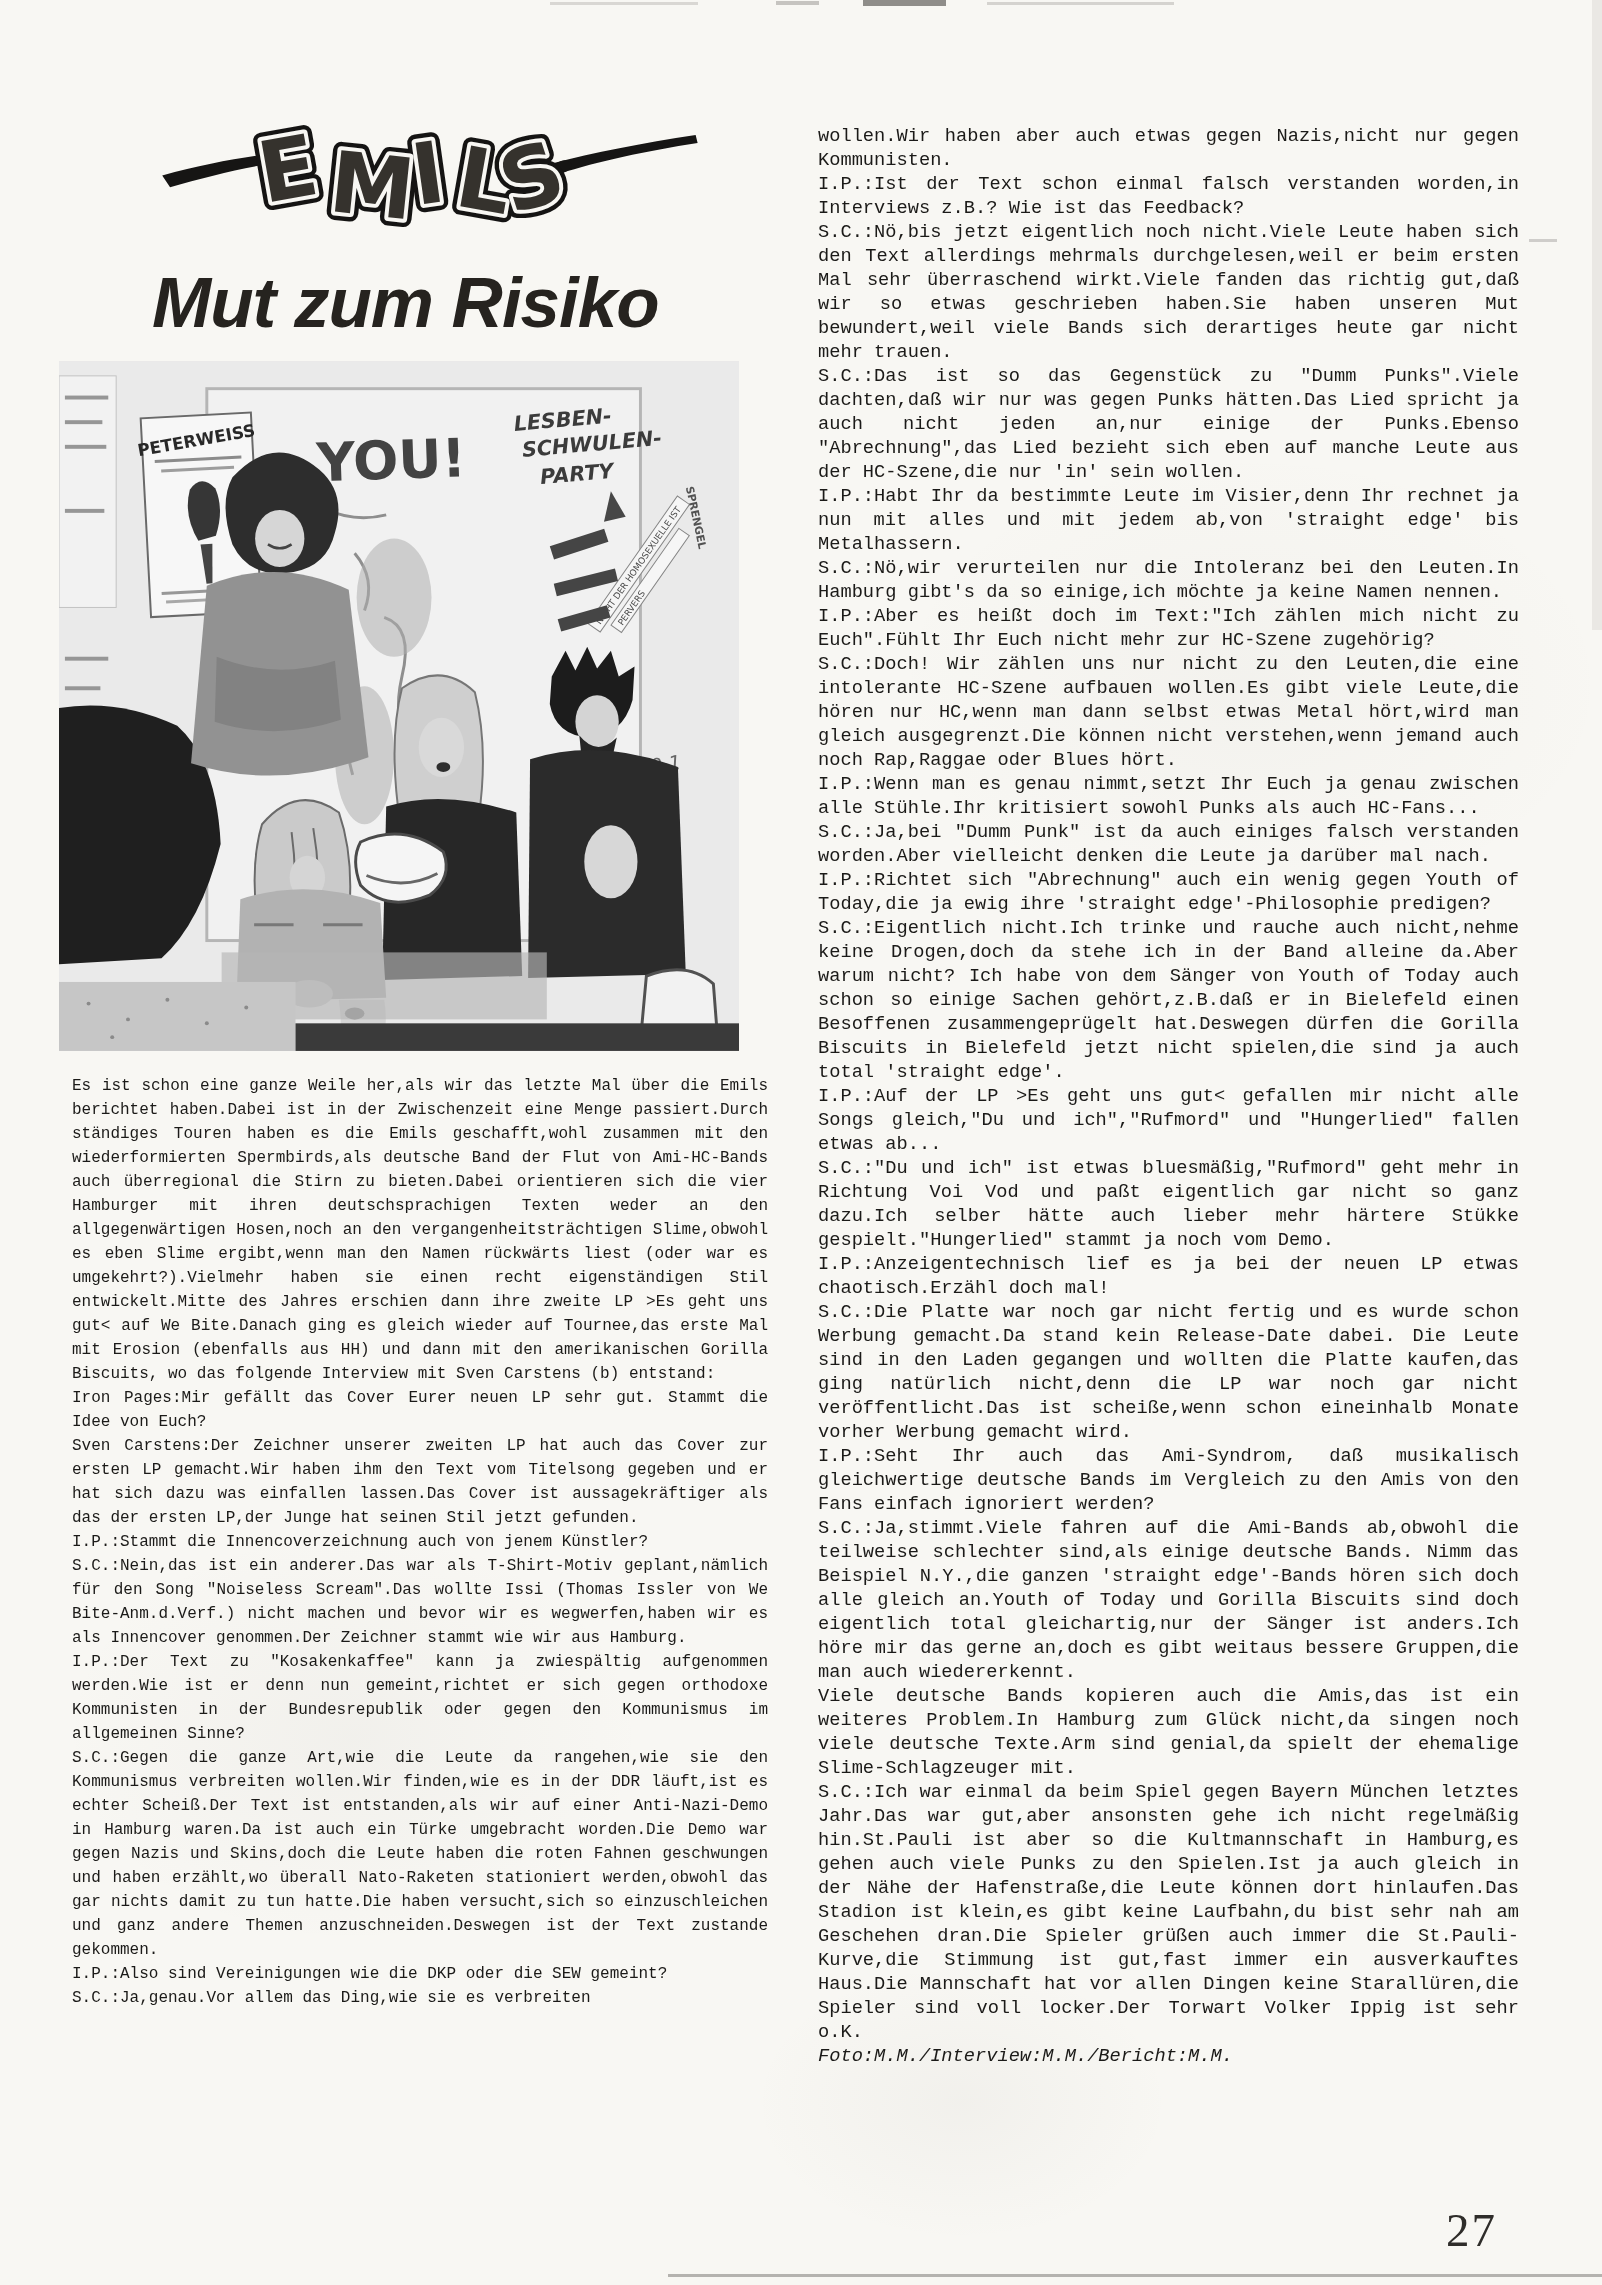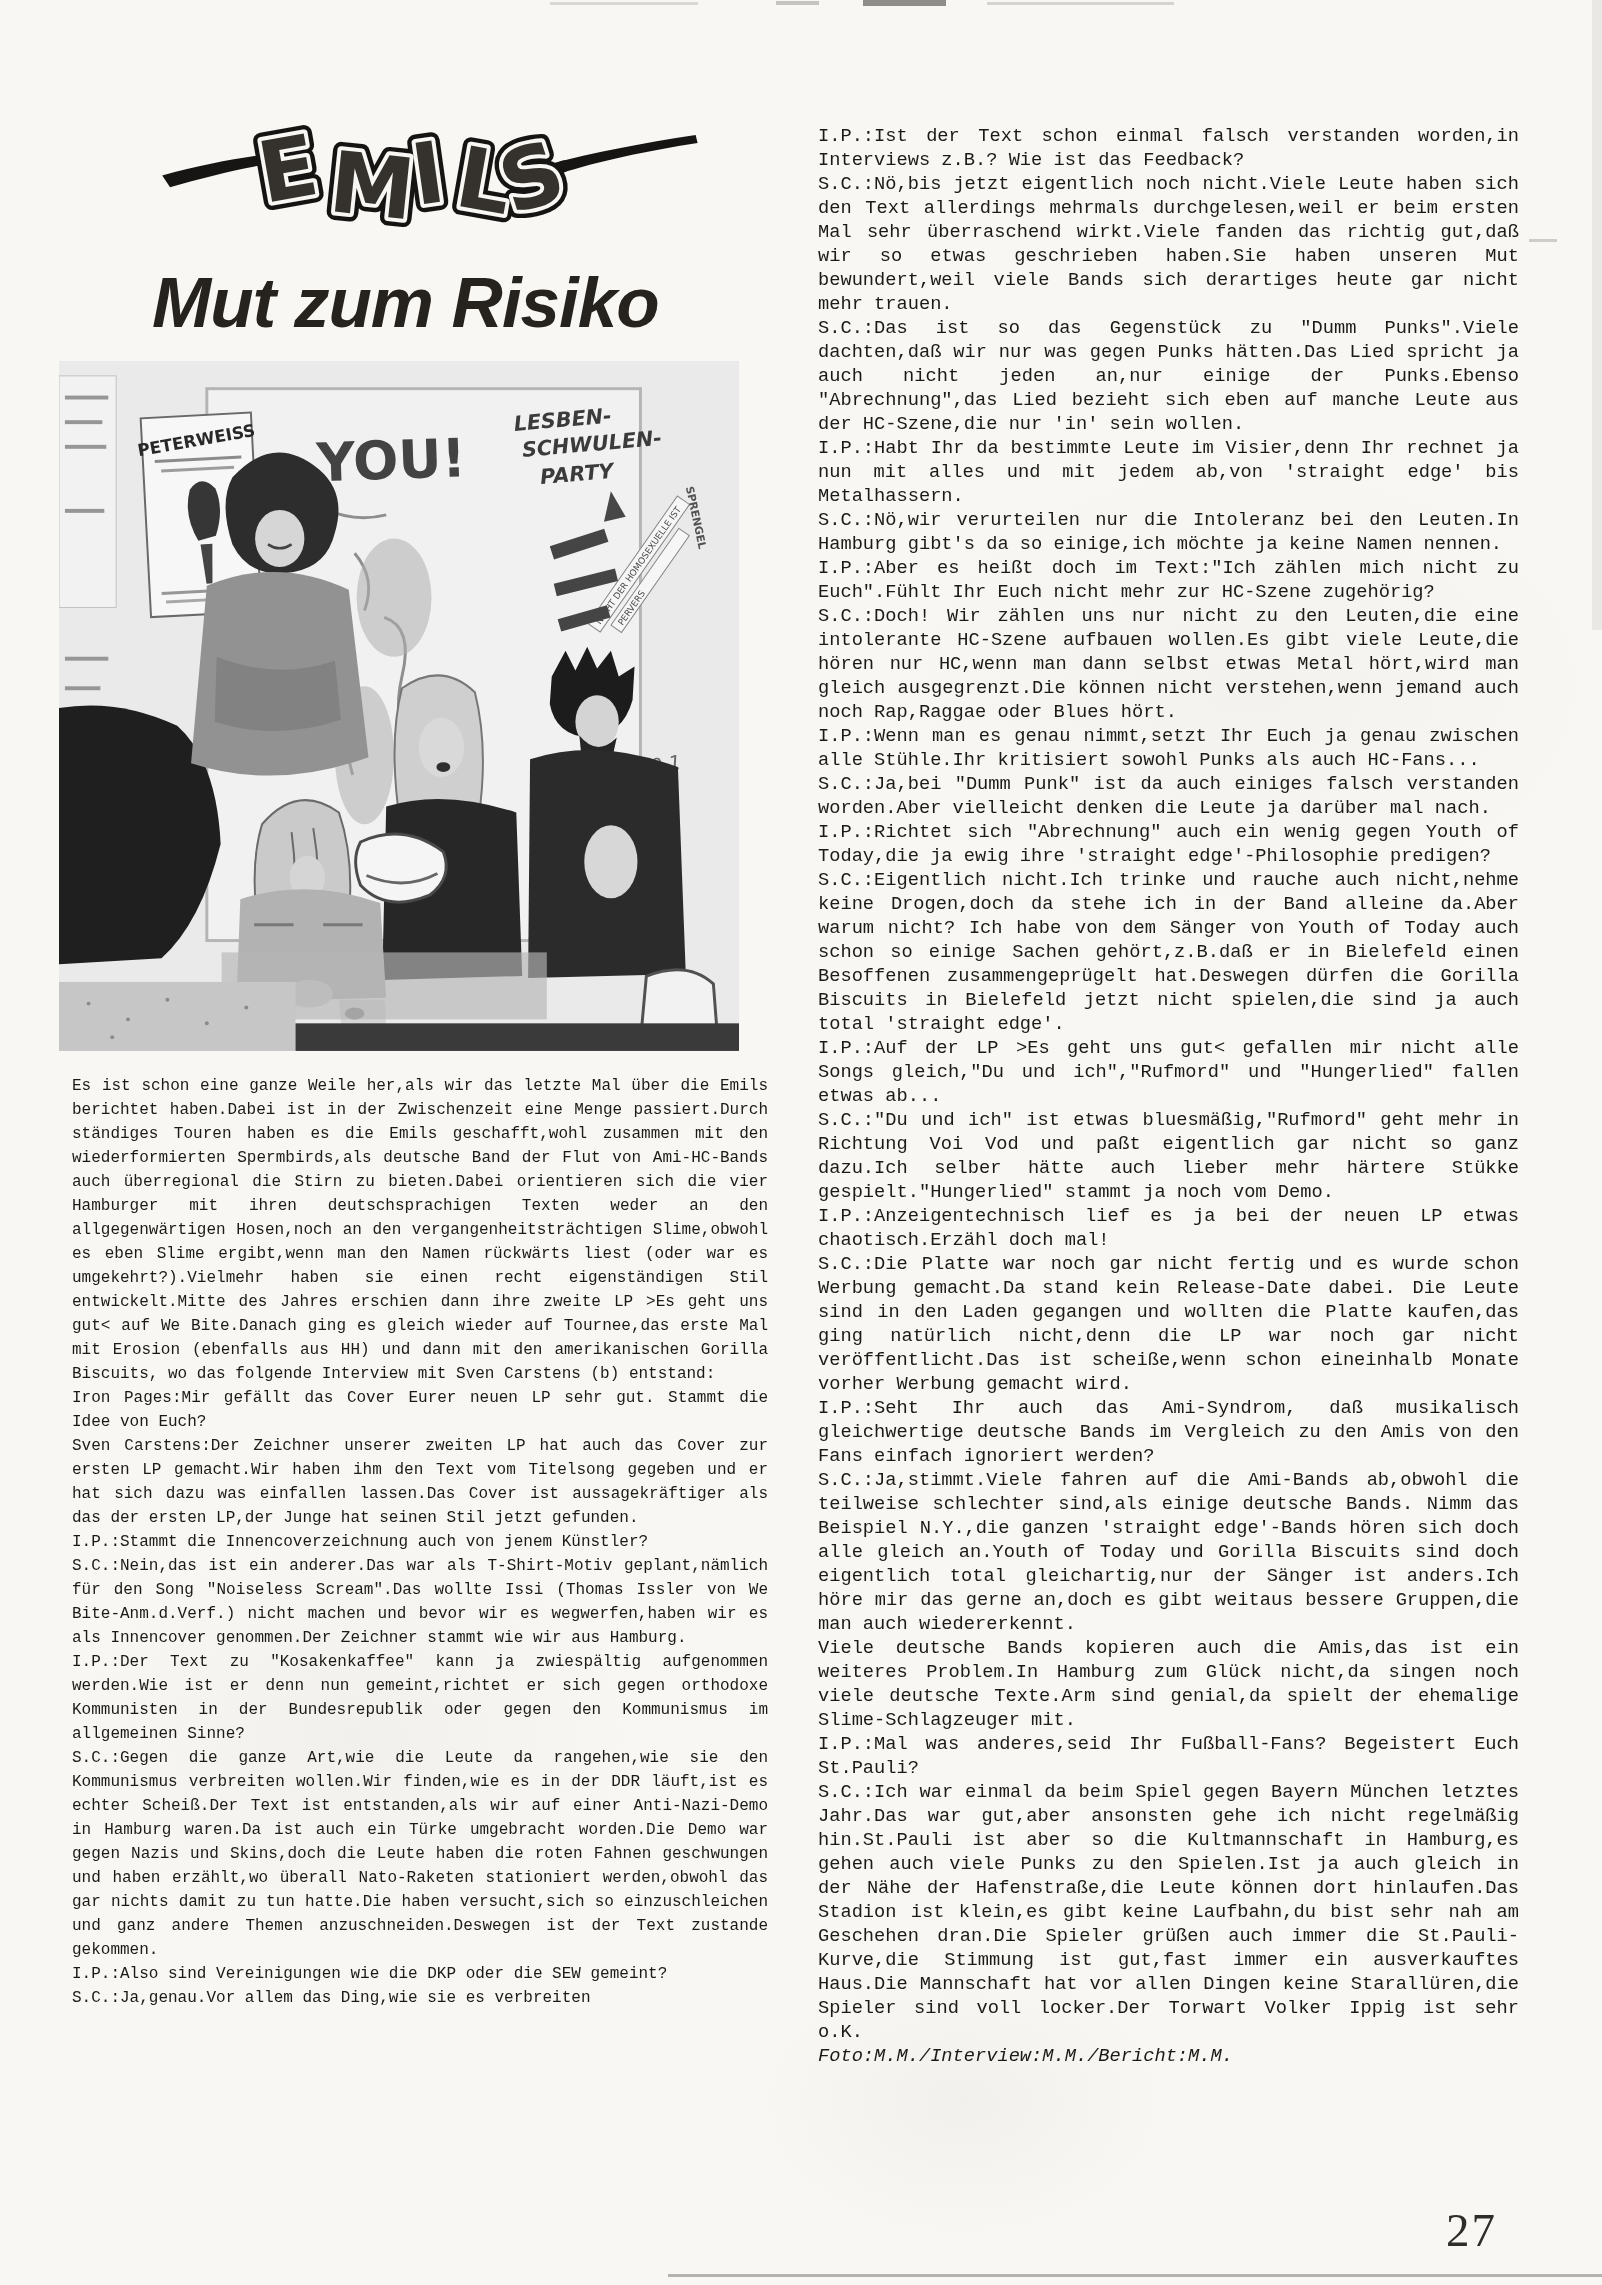--- a/index.html
+++ b/index.html
@@ -219,39 +219,39 @@
     <p>Sven Carstens:Der Zeichner unserer zweiten LP hat auch das Cover zur ersten LP gemacht.Wir haben ihm den Text vom Titelsong gegeben und er hat sich dazu was einfallen lassen.Das Cover ist aussagekräftiger als das der ersten LP,der Junge hat seinen Stil jetzt gefunden.</p>
     <p>I.P.:Stammt die Innencoverzeichnung auch von jenem Künstler?</p>
     <p>S.C.:Nein,das ist ein anderer.Das war als T-Shirt-Motiv geplant,nämlich für den Song "Noiseless Scream".Das wollte Issi (Thomas Issler von We Bite-Anm.d.Verf.) nicht machen und bevor wir es wegwerfen,haben wir es als Innencover genommen.Der Zeichner stammt wie wir aus Hamburg.</p>
     <p>I.P.:Der Text zu "Kosakenkaffee" kann ja zwiespältig aufgenommen werden.Wie ist er denn nun gemeint,richtet er sich gegen orthodoxe Kommunisten in der Bundesrepublik oder gegen den Kommunismus im allgemeinen Sinne?</p>
     <p>S.C.:Gegen die ganze Art,wie die Leute da rangehen,wie sie den Kommunismus verbreiten wollen.Wir finden,wie es in der DDR läuft,ist es echter Scheiß.Der Text ist entstanden,als wir auf einer Anti-Nazi-Demo in Hamburg waren.Da ist auch ein Türke umgebracht worden.Die Demo war gegen Nazis und Skins,doch die Leute haben die roten Fahnen geschwungen und haben erzählt,wo überall Nato-Raketen stationiert werden,obwohl das gar nichts damit zu tun hatte.Die haben versucht,sich so einzuschleichen und ganz andere Themen anzuschneiden.Deswegen ist der Text zustande gekommen.</p>
     <p>I.P.:Also sind Vereinigungen wie die DKP oder die SEW gemeint?</p>
     <p>S.C.:Ja,genau.Vor allem das Ding,wie sie es verbreiten</p>
   </section>
 
   <section class="col right-col">
+    <p>wollen.Wir haben aber auch etwas gegen Nazis,nicht nur gegen Kommunisten.</p>
     <p>I.P.:Ist der Text schon einmal falsch verstanden worden,in Interviews z.B.? Wie ist das Feedback?</p>
     <p>S.C.:Nö,bis jetzt eigentlich noch nicht.Viele Leute haben sich den Text allerdings mehrmals durchgelesen,weil er beim ersten Mal sehr überraschend wirkt.Viele fanden das richtig gut,daß wir so etwas geschrieben haben.Sie haben unseren Mut bewundert,weil viele Bands sich derartiges heute gar nicht mehr trauen.</p>
     <p>S.C.:Das ist so das Gegenstück zu "Dumm Punks".Viele dachten,daß wir nur was gegen Punks hätten.Das Lied spricht ja auch nicht jeden an,nur einige der Punks.Ebenso "Abrechnung",das Lied bezieht sich eben auf manche Leute aus der HC-Szene,die nur 'in' sein wollen.</p>
     <p>I.P.:Habt Ihr da bestimmte Leute im Visier,denn Ihr rechnet ja nun mit alles und mit jedem ab,von 'straight edge' bis Metalhassern.</p>
     <p>S.C.:Nö,wir verurteilen nur die Intoleranz bei den Leuten.In Hamburg gibt's da so einige,ich möchte ja keine Namen nennen.</p>
     <p>I.P.:Aber es heißt doch im Text:"Ich zählen mich nicht zu Euch".Fühlt Ihr Euch nicht mehr zur HC-Szene zugehörig?</p>
     <p>S.C.:Doch! Wir zählen uns nur nicht zu den Leuten,die eine intolerante HC-Szene aufbauen wollen.Es gibt viele Leute,die hören nur HC,wenn man dann selbst etwas Metal hört,wird man gleich ausgegrenzt.Die können nicht verstehen,wenn jemand auch noch Rap,Raggae oder Blues hört.</p>
     <p>I.P.:Wenn man es genau nimmt,setzt Ihr Euch ja genau zwischen alle Stühle.Ihr kritisiert sowohl Punks als auch HC-Fans...</p>
     <p>S.C.:Ja,bei "Dumm Punk" ist da auch einiges falsch verstanden worden.Aber vielleicht denken die Leute ja darüber mal nach.</p>
     <p>I.P.:Richtet sich "Abrechnung" auch ein wenig gegen Youth of Today,die ja ewig ihre 'straight edge'-Philosophie predigen?</p>
     <p>S.C.:Eigentlich nicht.Ich trinke und rauche auch nicht,nehme keine Drogen,doch da stehe ich in der Band alleine da.Aber warum nicht? Ich habe von dem Sänger von Youth of Today auch schon so einige Sachen gehört,z.B.daß er in Bielefeld einen Besoffenen zusammengeprügelt hat.Deswegen dürfen die Gorilla Biscuits in Bielefeld jetzt nicht spielen,die sind ja auch total 'straight edge'.</p>
     <p>I.P.:Auf der LP &gt;Es geht uns gut&lt; gefallen mir nicht alle Songs gleich,"Du und ich","Rufmord" und "Hungerlied" fallen etwas ab...</p>
     <p>S.C.:"Du und ich" ist etwas bluesmäßig,"Rufmord" geht mehr in Richtung Voi Vod und paßt eigentlich gar nicht so ganz dazu.Ich selber hätte auch lieber mehr härtere Stükke gespielt."Hungerlied" stammt ja noch vom Demo.</p>
     <p>I.P.:Anzeigentechnisch lief es ja bei der neuen LP etwas chaotisch.Erzähl doch mal!</p>
     <p>S.C.:Die Platte war noch gar nicht fertig und es wurde schon Werbung gemacht.Da stand kein Release-Date dabei. Die Leute sind in den Laden gegangen und wollten die Platte kaufen,das ging natürlich nicht,denn die LP war noch gar nicht veröffentlicht.Das ist scheiße,wenn schon eineinhalb Monate vorher Werbung gemacht wird.</p>
     <p>I.P.:Seht Ihr auch das Ami-Syndrom, daß musikalisch gleichwertige deutsche Bands im Vergleich zu den Amis von den Fans einfach ignoriert werden?</p>
     <p>S.C.:Ja,stimmt.Viele fahren auf die Ami-Bands ab,obwohl die teilweise schlechter sind,als einige deutsche Bands. Nimm das Beispiel N.Y.,die ganzen 'straight edge'-Bands hören sich doch alle gleich an.Youth of Today und Gorilla Biscuits sind doch eigentlich total gleichartig,nur der Sänger ist anders.Ich höre mir das gerne an,doch es gibt weitaus bessere Gruppen,die man auch wiedererkennt.</p>
     <p>Viele deutsche Bands kopieren auch die Amis,das ist ein weiteres Problem.In Hamburg zum Glück nicht,da singen noch viele deutsche Texte.Arm sind genial,da spielt der ehemalige Slime-Schlagzeuger mit.</p>
-    <p>I.P.:Mal was anderes,seid Ihr Fußball-Fans? Begeistert Euch St.Pauli?</p>
     <p>S.C.:Ich war einmal da beim Spiel gegen Bayern München letztes Jahr.Das war gut,aber ansonsten gehe ich nicht regelmäßig hin.St.Pauli ist aber so die Kultmannschaft in Hamburg,es gehen auch viele Punks zu den Spielen.Ist ja auch gleich in der Nähe der Hafenstraße,die Leute können dort hinlaufen.Das Stadion ist klein,es gibt keine Laufbahn,du bist sehr nah am Geschehen dran.Die Spieler grüßen auch immer die St.Pauli-Kurve,die Stimmung ist gut,fast immer ein ausverkauftes Haus.Die Mannschaft hat vor allen Dingen keine Starallüren,die Spieler sind voll locker.Der Torwart Volker Ippig ist sehr o.K.</p>
     <p class="credits">Foto:M.M./Interview:M.M./Bericht:M.M.</p>
   </section>
 
   <div class="page-number">27</div>
 
 </div>
 
 
 </body></html>

